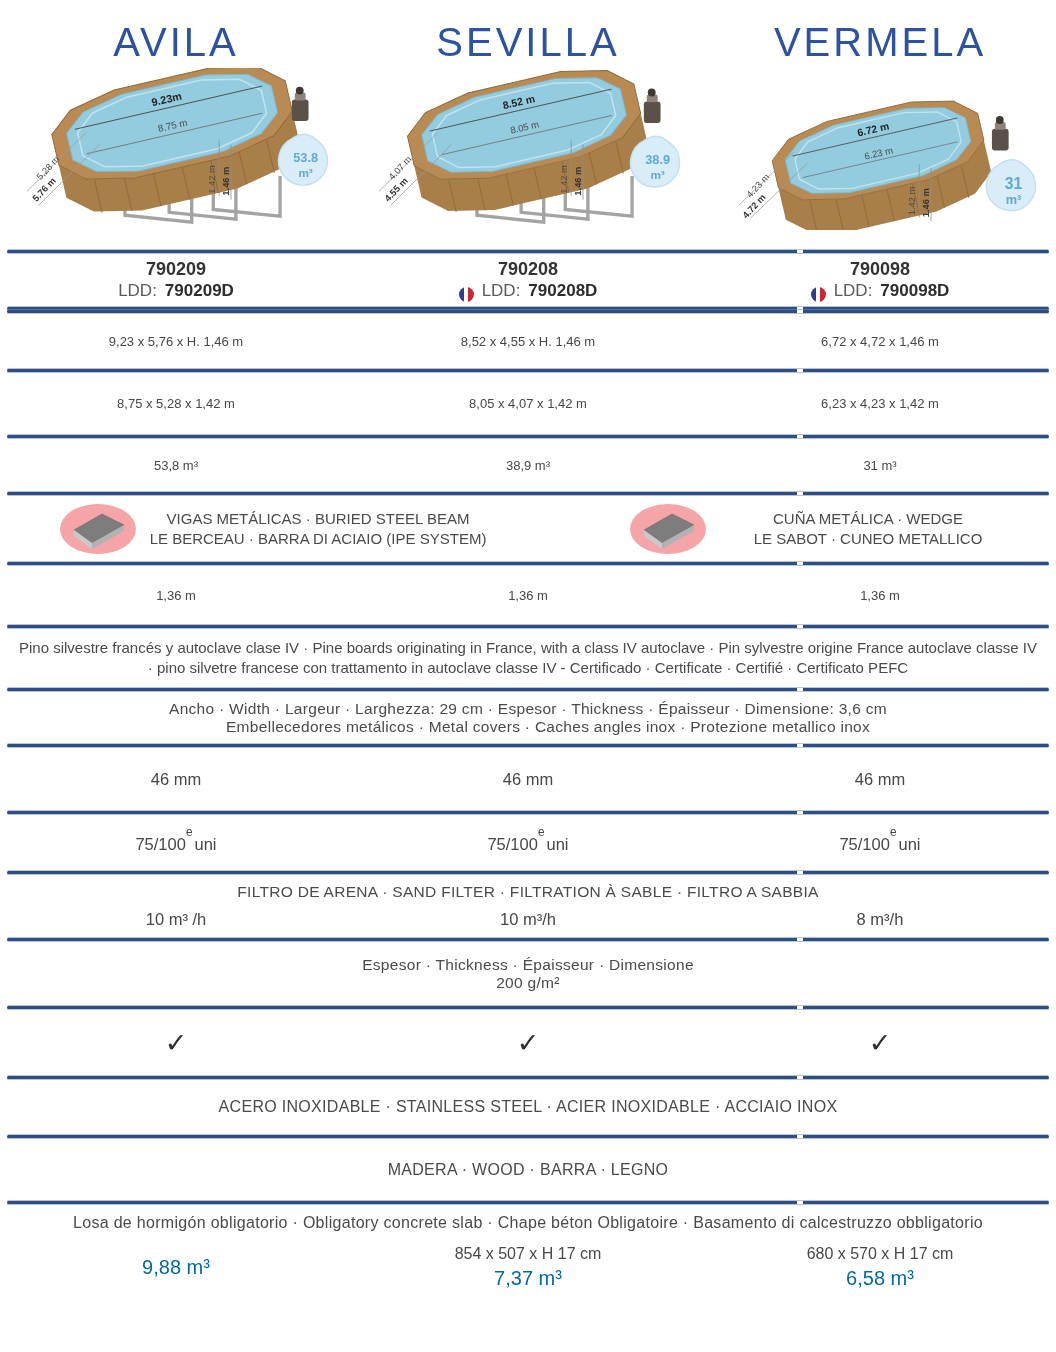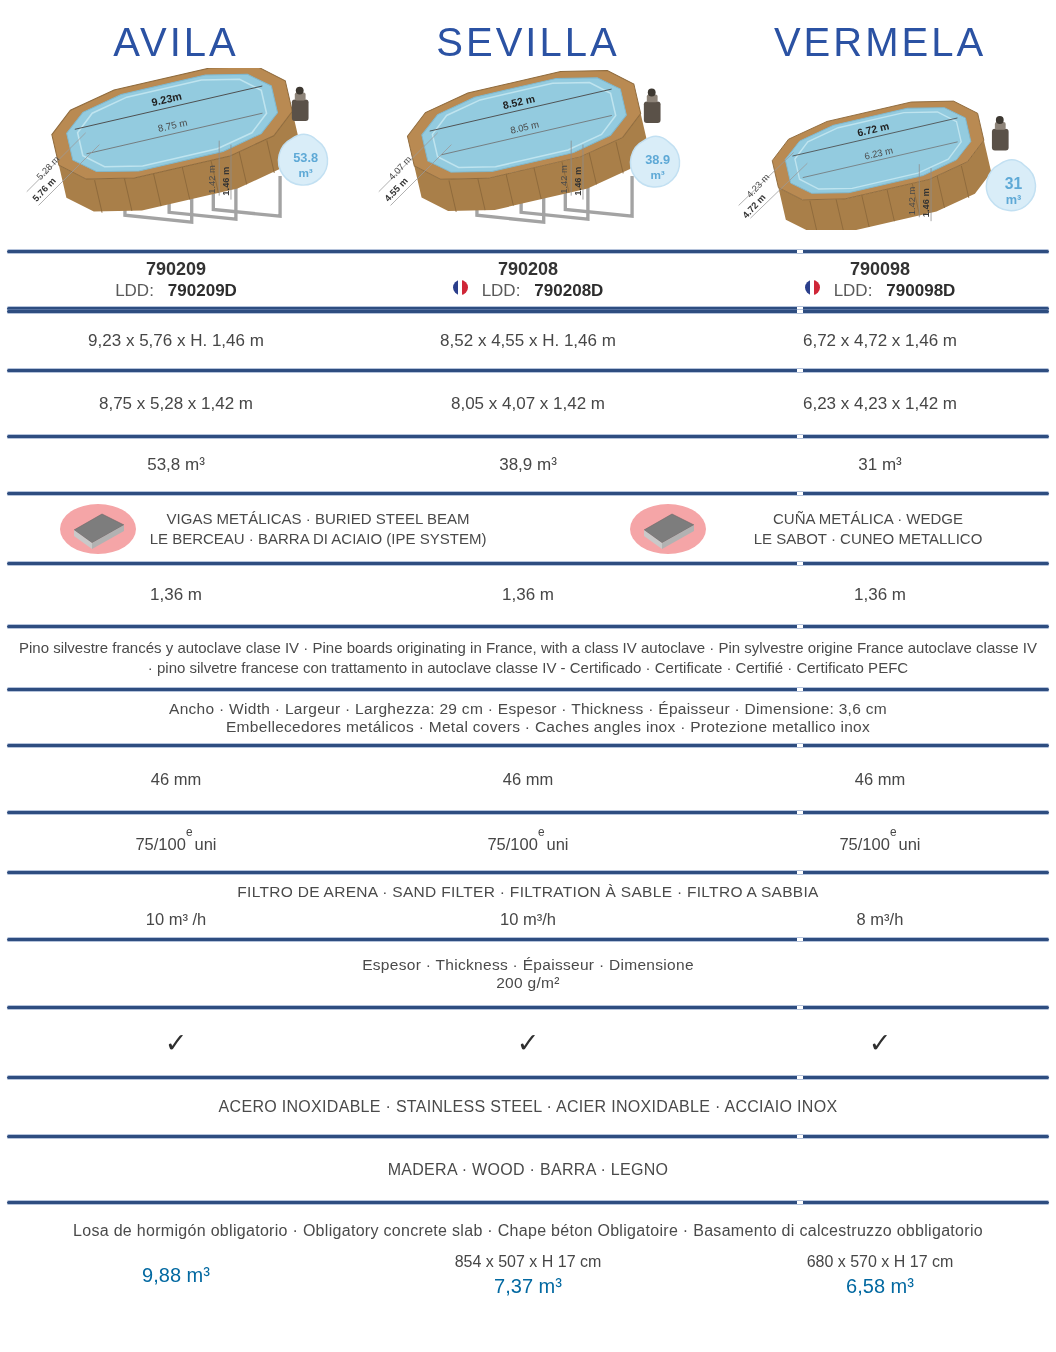--- a/index.html
+++ b/index.html
@@ -40,35 +40,35 @@
   .r-h136{height:60px;flex:0 0 60px;}
   .r-pine{height:60px;flex:0 0 60px;}
   .r-ancho{height:53px;flex:0 0 53px;}
   .r-46{height:64px;flex:0 0 64px;}
   .r-liner{height:57px;flex:0 0 57px;}
   .r-filter{height:64px;flex:0 0 64px;}
   .r-esp{height:65px;flex:0 0 65px;}
   .r-check{height:67px;flex:0 0 67px;}
   .r-steel{height:56px;flex:0 0 56px;}
   .r-wood{height:63px;flex:0 0 63px;}
-  .r-slab{height:87px;flex:0 0 87px;justify-content:flex-start;padding-top:18px;box-sizing:border-box;}
+  .r-slab{height:87px;flex:0 0 87px;justify-content:flex-start;padding-top:10px;box-sizing:border-box;}
 
   .ref{font-size:18px;font-weight:bold;color:#323232;line-height:1.25;}
-  .ldd-line{font-size:17px;color:#5a5a5a;line-height:1.3;display:flex;align-items:flex-start;justify-content:center;gap:14px;}
+  .ldd-line{font-size:17px;color:#5a5a5a;line-height:1.3;display:flex;align-items:flex-end;justify-content:center;gap:8px;}
   .ldd-line b{color:#2d2d2d;}
   .flag{
     width:15px;height:15px;border-radius:50%;overflow:hidden;
     display:inline-flex;flex-direction:row;flex:0 0 15px;
   }
   .flag .fb{flex:1;background:#2b3f8c;}
   .flag .fw{flex:0 0 4px;background:#ffffff;}
   .flag .fr{flex:1;background:#cf2637;}
 
   .ean-cell{font-size:17px;color:#4c4c4c;line-height:1.35;}
-  .val{font-size:17px;color:#474747;}
+  .val{font-size:13px;color:#474747;}
   .val-sm{font-size:16.5px;color:#474747;}
   sup.hi{position:relative;top:-.55em;font-size:.72em;margin-right:2px;}
 
   .caps{font-size:15.5px;color:#4a4a4a;letter-spacing:.3px;}
   .small-txt{font-size:15px;color:#4a4a4a;line-height:1.32;}
   .pine-txt{width:1024px;margin:0 auto;}
 
   
   .beam-row{display:flex;align-items:center;}
   .beam-icon{margin-left:58px;flex:0 0 80px;}

